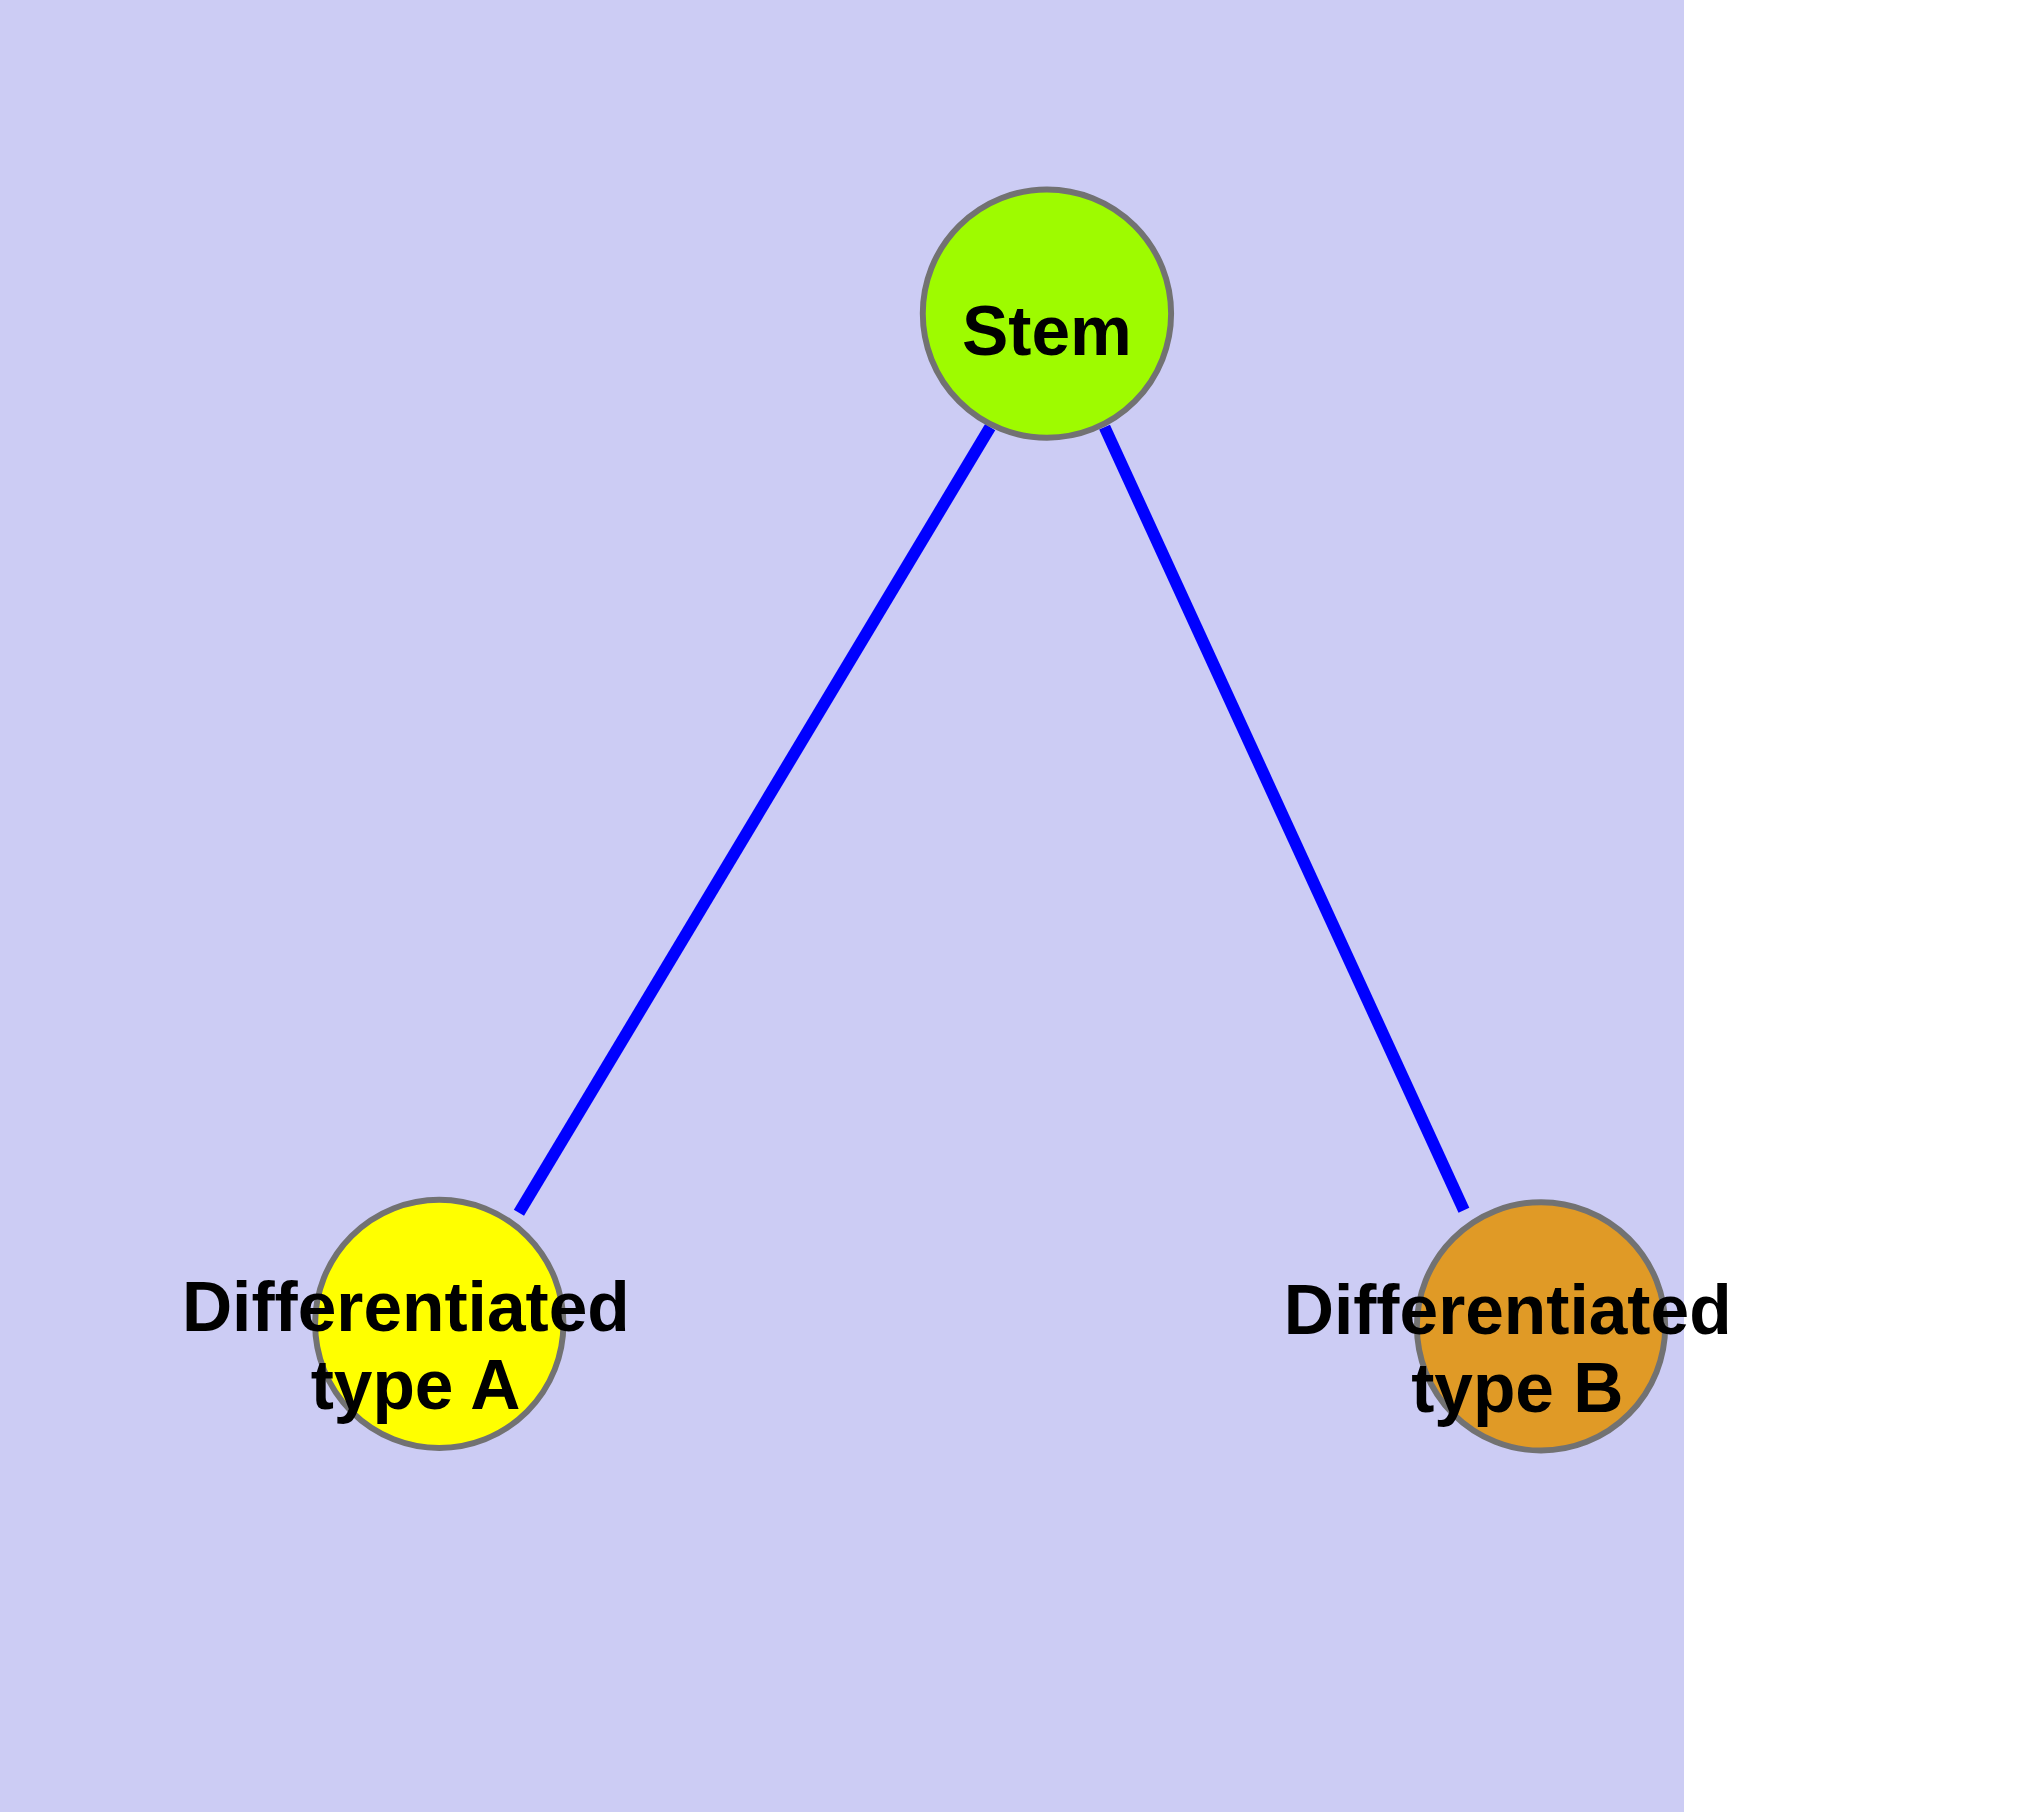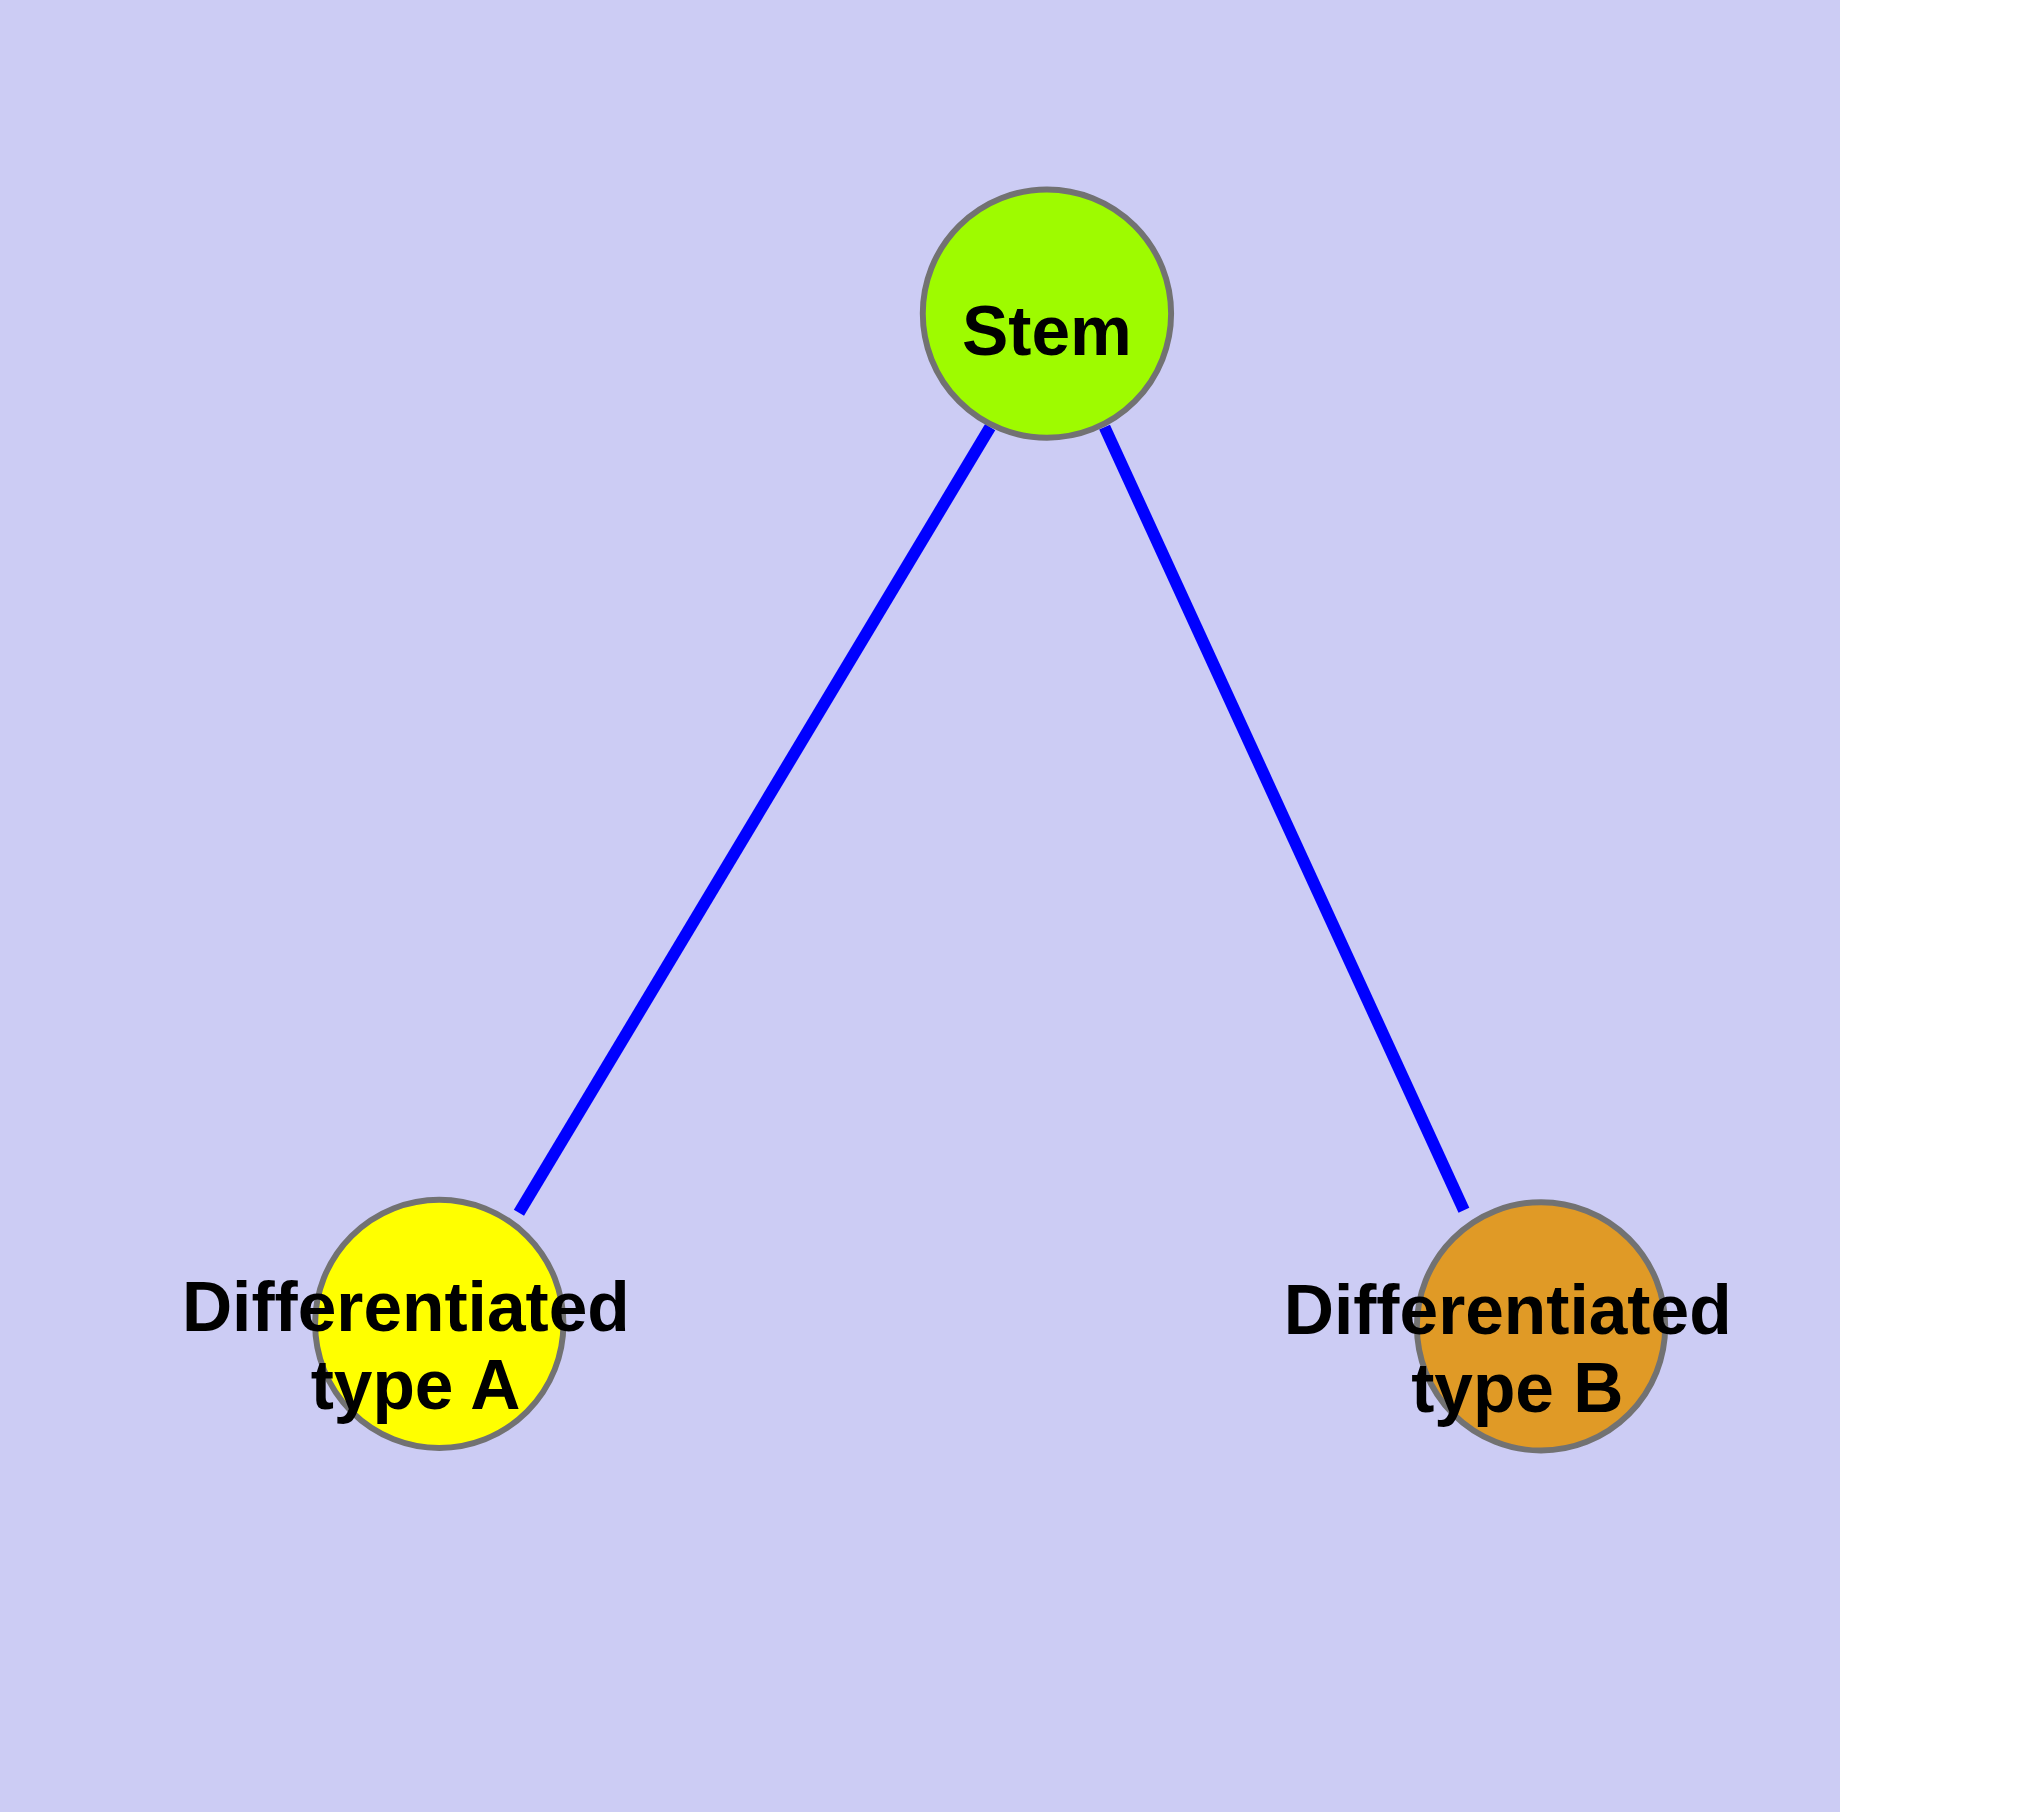--- a/index.html
+++ b/index.html
@@ -31,21 +31,21 @@
     font-family: "Liberation Sans", sans-serif;
     font-weight: bold;
     fill: #000000;
     paint-order: normal;
     dominant-baseline: middle;
   }
 </style>
 </head>
 <body style="width: 2021px; height: 1812px;">
 
-<div id="graph-canvas" style="width: 1840px; height: 1812px; background: rgb(204, 204, 244);">
+<div id="graph-canvas" style="width: 1684px; height: 1812px; background: rgb(204, 204, 244);">
   <svg id="graph-svg" viewBox="0 0 2384 2138">
 
     <g>
       <line x1="1168" y1="504" x2="612" y2="1431" stroke="#0000ff" stroke-width="14" stroke-linecap="butt"></line>
       <line x1="1303" y1="504" x2="1727" y2="1428" stroke="#0000ff" stroke-width="14" stroke-linecap="butt"></line>
     </g>
 
     <g>
       <circle cx="1235" cy="370" r="146.5" fill="#9efb00" stroke="#727272" stroke-width="7"></circle>
       <text class="node-label" x="1235" y="370" text-anchor="middle" font-size="82">

